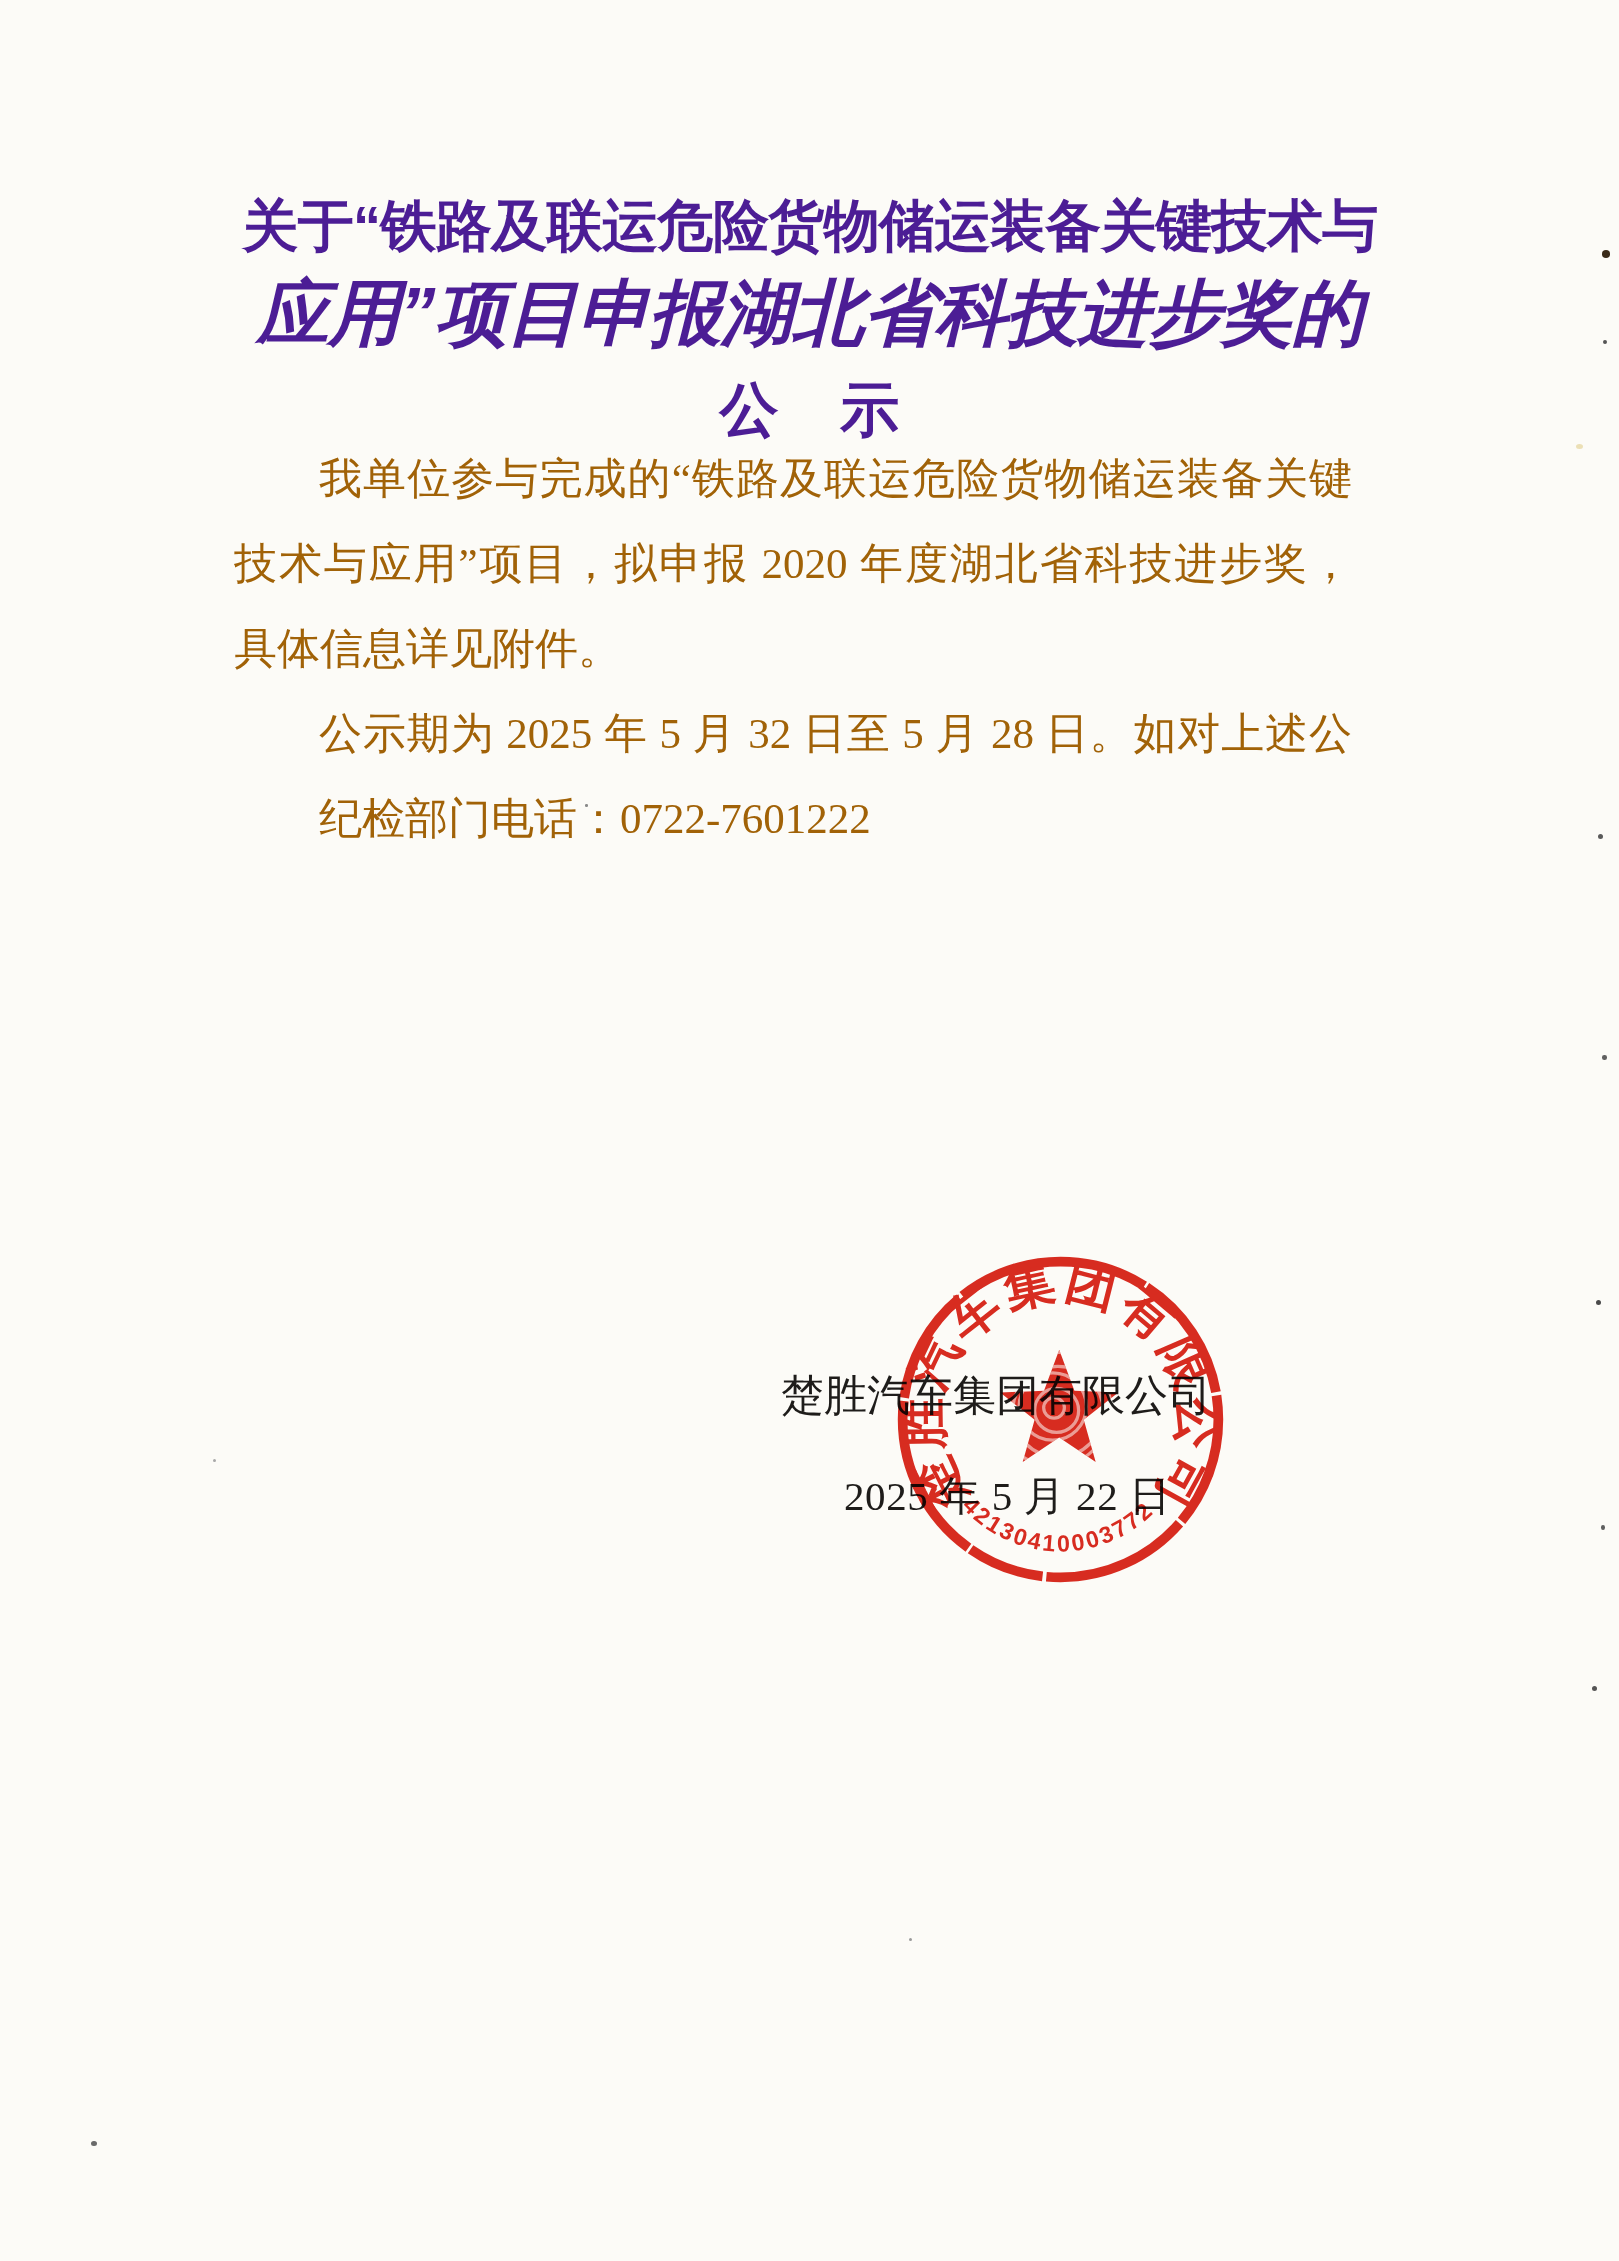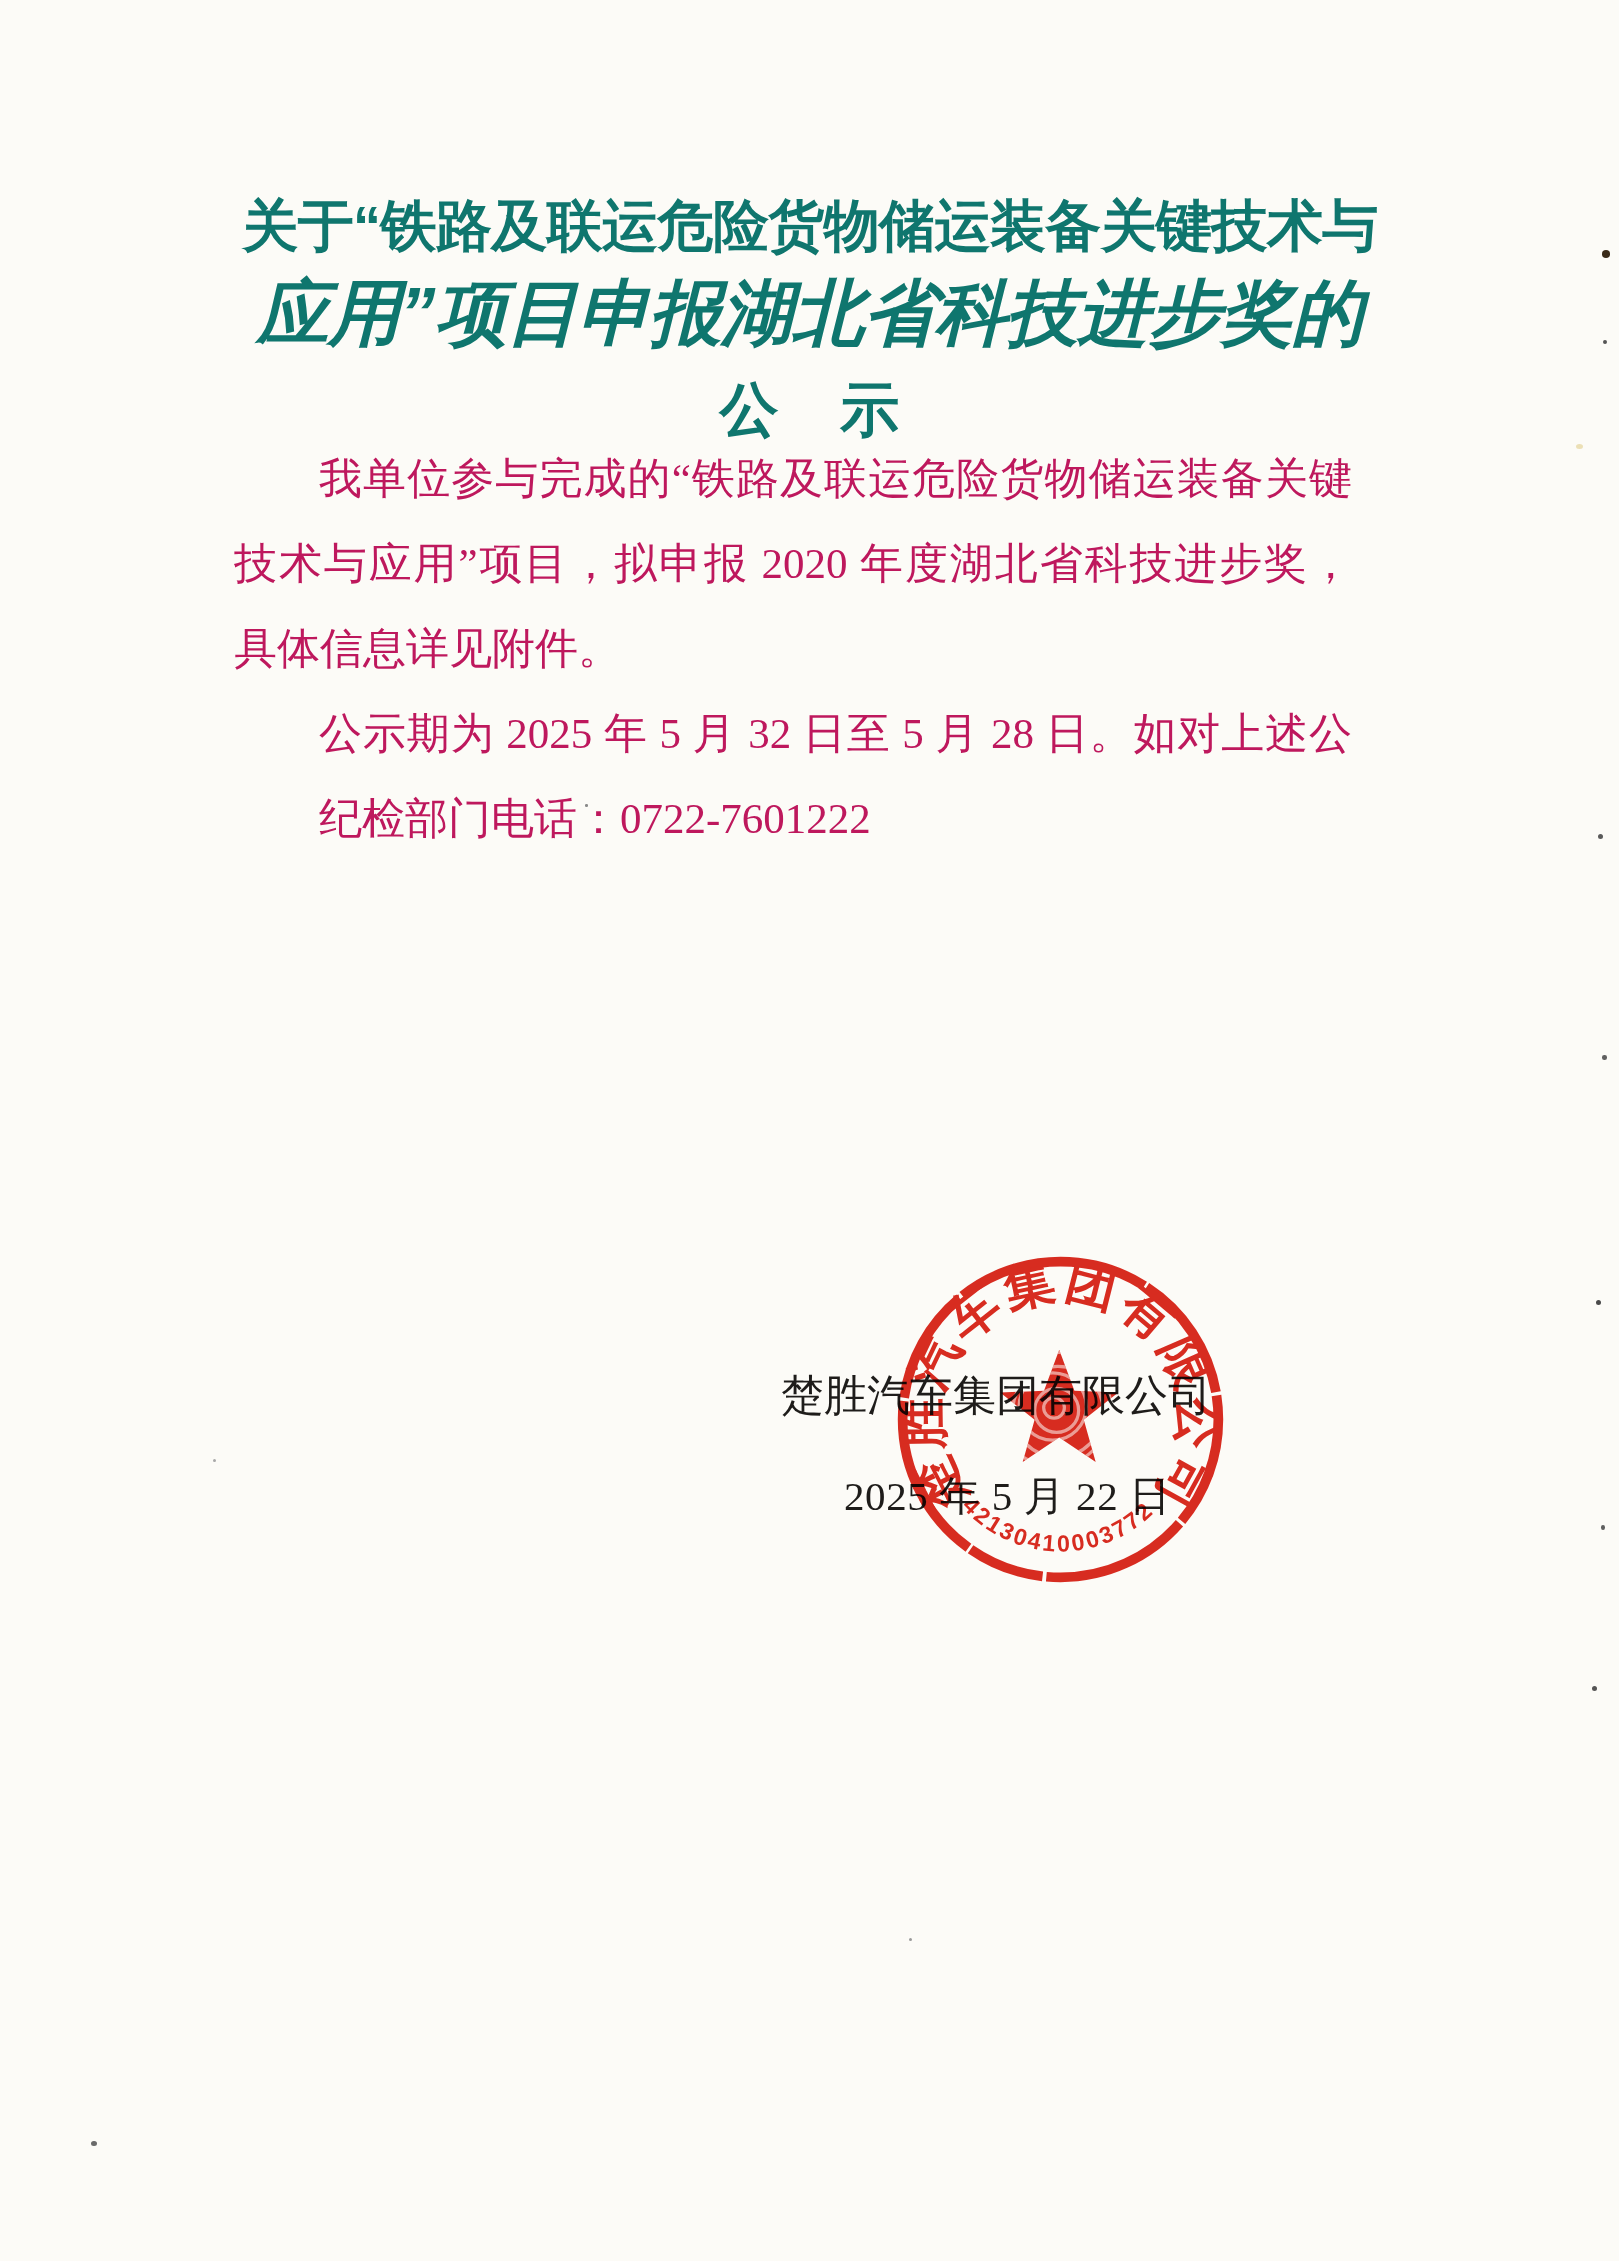--- a/index.html
+++ b/index.html
@@ -10,33 +10,33 @@
     background:#fcfbf7;
     overflow:hidden;
     font-family:"Liberation Serif","DejaVu Serif",serif;
     color:#1b1a18;
   }
   
   .title-line{
     position:absolute;left:0;width:1620px;
     text-align:center;
     font-family:"Liberation Sans","DejaVu Sans",sans-serif;
-    font-weight:700;color:#0f766e;
+    font-weight:700;color:#4c1d95;
     white-space:nowrap;
   }
   .title-1{top:177px;font-size:56px;line-height:97px;letter-spacing:-0.6px;}
   .title-2{top:265px;font-size:72px;line-height:97px;letter-spacing:-0.6px;font-style:italic;}
   .title-3{top:362px;font-size:59px;line-height:97px;letter-spacing:1.3px;text-align:center;}
   
   .doc-body{
     position:absolute;left:234px;top:436px;width:1118px;
   }
   .b-line{
     height:85px;line-height:85px;font-size:43px;
-    color:#be185d;
+    color:#a16207;
     white-space:normal;word-break:break-all;
   }
   .b-just{text-align:justify;text-align-last:justify;}
   .b-ind{text-indent:85px;}
   
   .signature{
     position:absolute;left:781px;top:1373px;width:446px;
     font-size:43px;line-height:45px;color:#1e1c1a;white-space:nowrap;
   }
   .sig-date{

